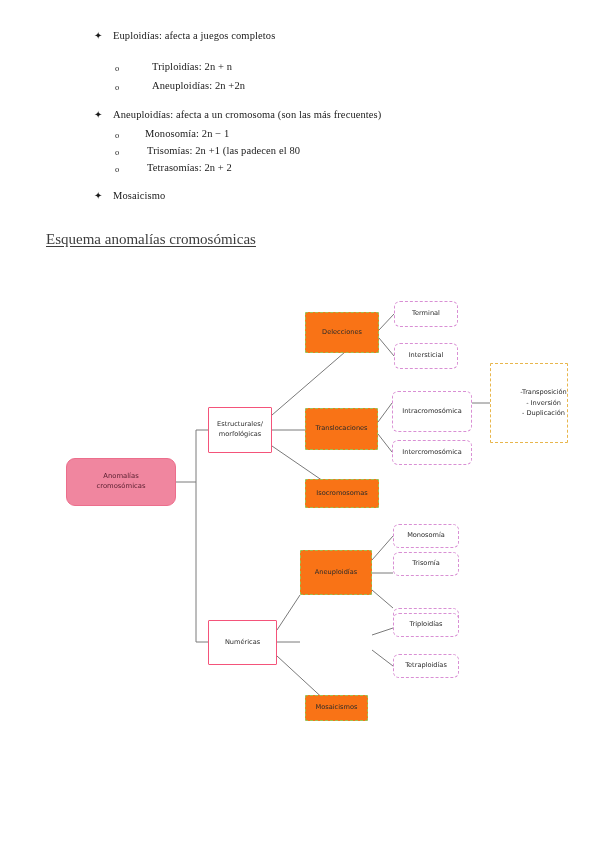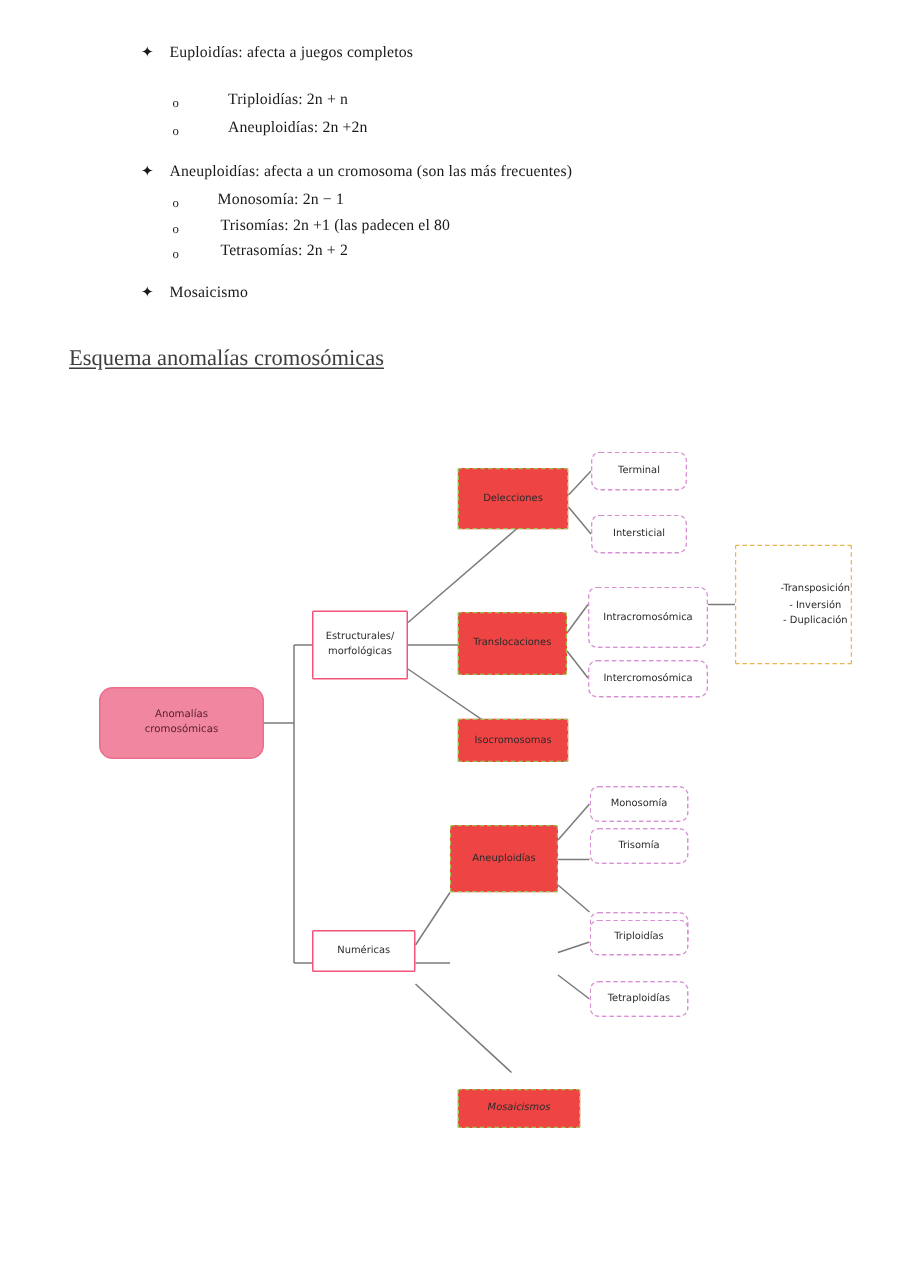--- a/index.html
+++ b/index.html
@@ -91,21 +91,21 @@
     border-radius: 9px;
     color: #5a2030;
     font-size: 6.8px;
   }
   .node-pink {
     background: #ffffff;
     border: 1.6px solid #F4547A;
     border-radius: 1px;
   }
   .node-green {
-    background: #ef4444;
+    background: #f97316;
     border: 1.4px dashed #9DBF53;
     border-radius: 1px;
   }
   .node-purple {
     background: #ffffff;
     border: 1.3px dashed #D98FD4;
     border-radius: 6px;
   }
   .node-orange {
     background: #ffffff;
@@ -193,21 +193,21 @@
   <div class="node node-root" style="left:66px; top:198px; width:110px; height:48px; flex-direction:column;">
     <span>Anomalías</span>
     <span>cromosómicas</span>
   </div>
 
   <div class="node node-pink" style="left:208px; top:147px; width:64px; height:46px; flex-direction:column;">
     <span>Estructurales/</span>
     <span>morfológicas</span>
   </div>
 
-  <div class="node node-pink" style="left:208px; top:360px; width:69px; height:28px;">Numéricas</div>
+  <div class="node node-pink" style="left:208px; top:360px; width:69px; height:45px;">Numéricas</div>
 
   <div class="node node-green" style="left:305px; top:52px; width:74px; height:41px;">Delecciones</div>
 
   <div class="node node-purple" style="left:394px; top:41px; width:64px; height:26px;">Terminal</div>
 
   <div class="node node-purple" style="left:394px; top:83px; width:64px; height:26px;">Intersticial</div>
 
   <div class="node node-green" style="left:305px; top:148px; width:73px; height:42px;">Translocaciones</div>
 
   <div class="node node-purple" style="left:392px; top:131px; width:80px; height:41px;">Intracromosómica</div>
@@ -228,15 +228,15 @@
 
   <div class="node node-purple" style="left:393px; top:292px; width:66px; height:24px;">Trisomía</div>
 
   <div class="node node-purple" style="left:393px; top:324px; width:66px; height:24px;margin-top:24px;">Tetrasomía</div>
 
 
   <div class="node node-purple" style="left:393px; top:353px; width:66px; height:24px;">Triploidías</div>
 
   <div class="node node-purple" style="left:393px; top:394px; width:66px; height:24px;">Tetraploidías</div>
 
-  <div class="node node-green" style="left:305px; top:466px; width:82px; height:26px;font-style:italic;">Mosaicismos</div>
+  <div class="node node-green" style="left:305px; top:435px; width:63px; height:26px;">Mosaicismos</div>
 
 </div>
 
 </body></html>

